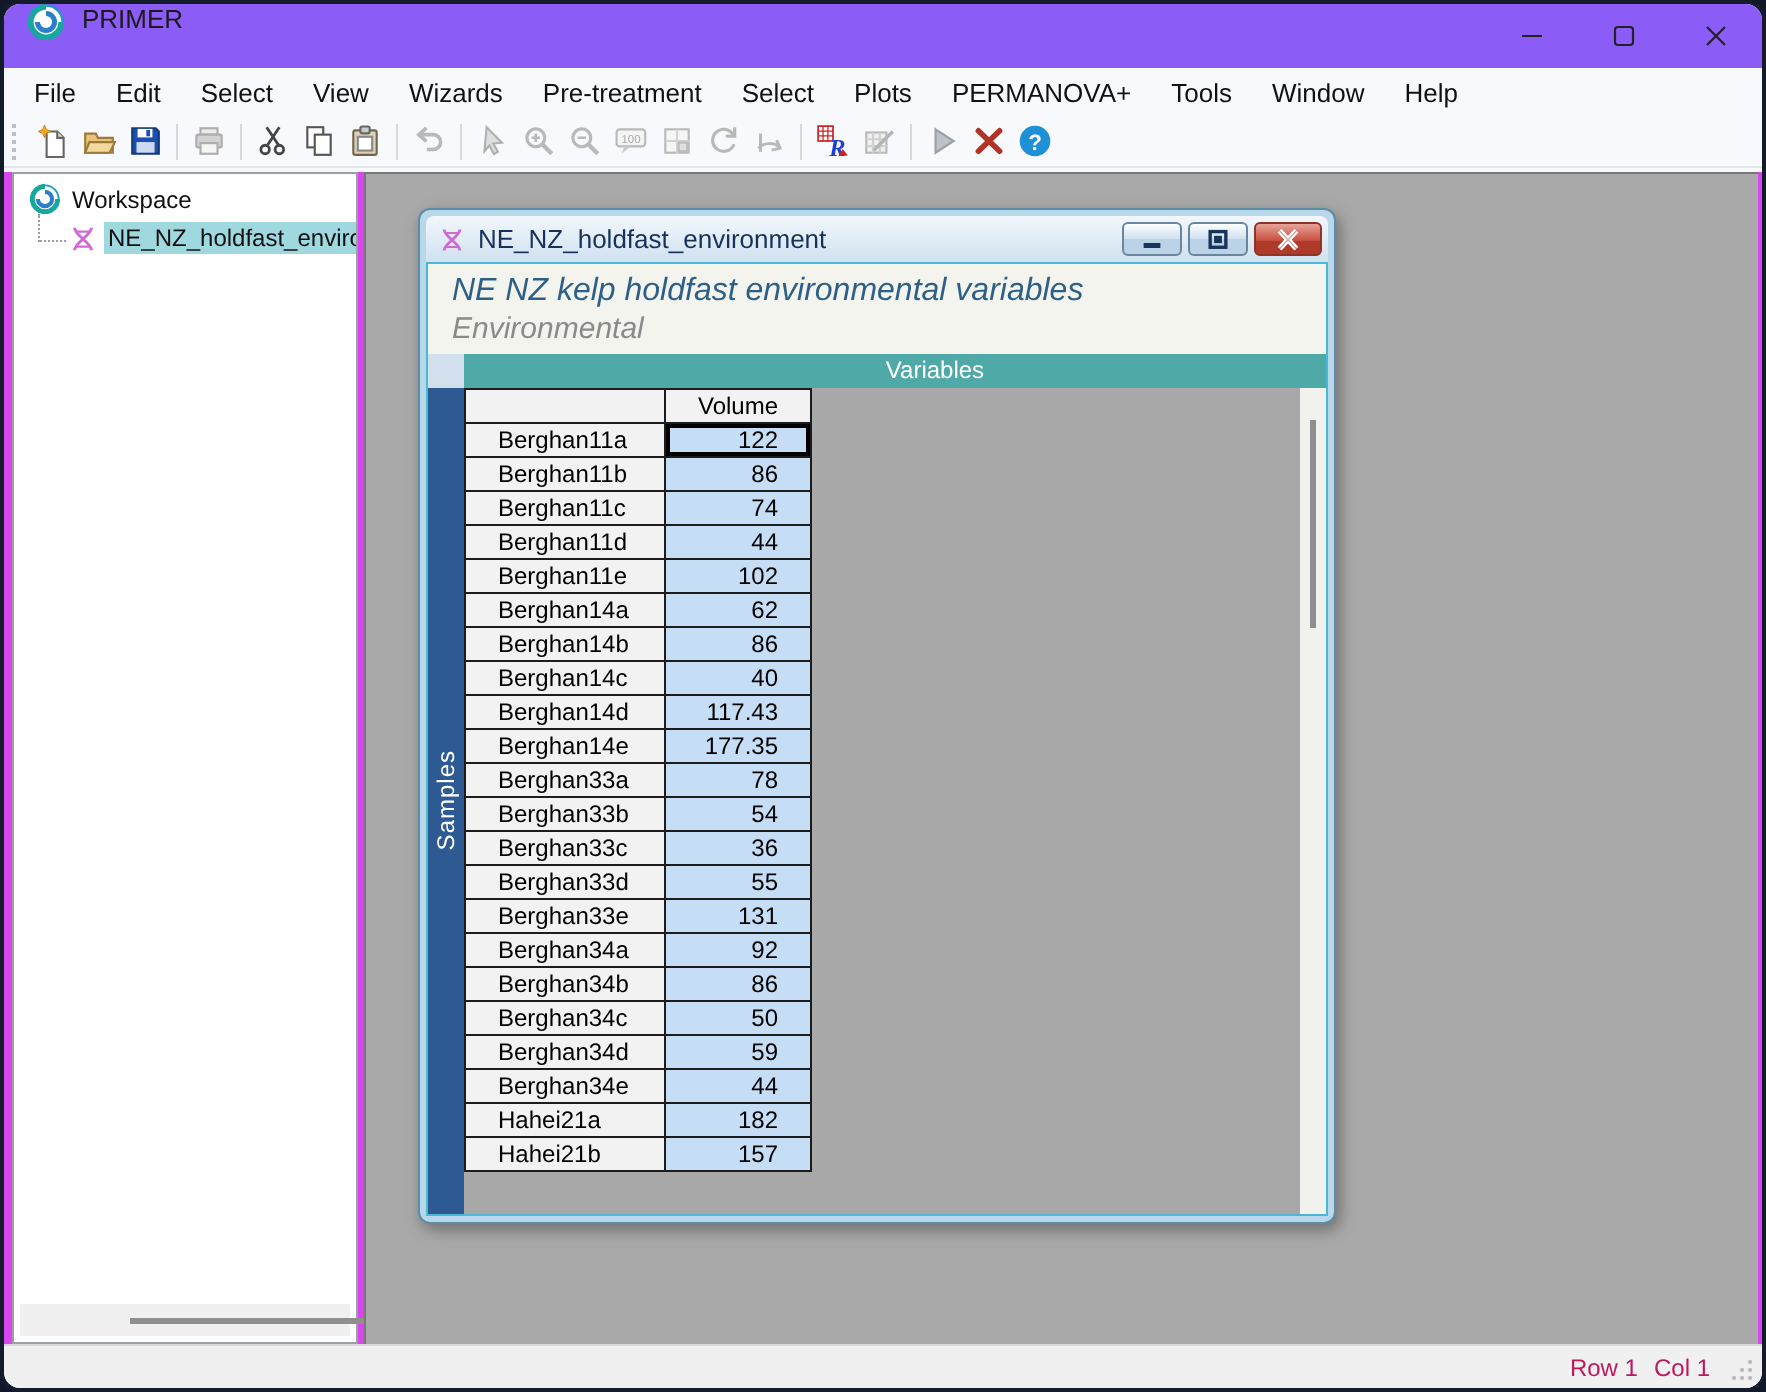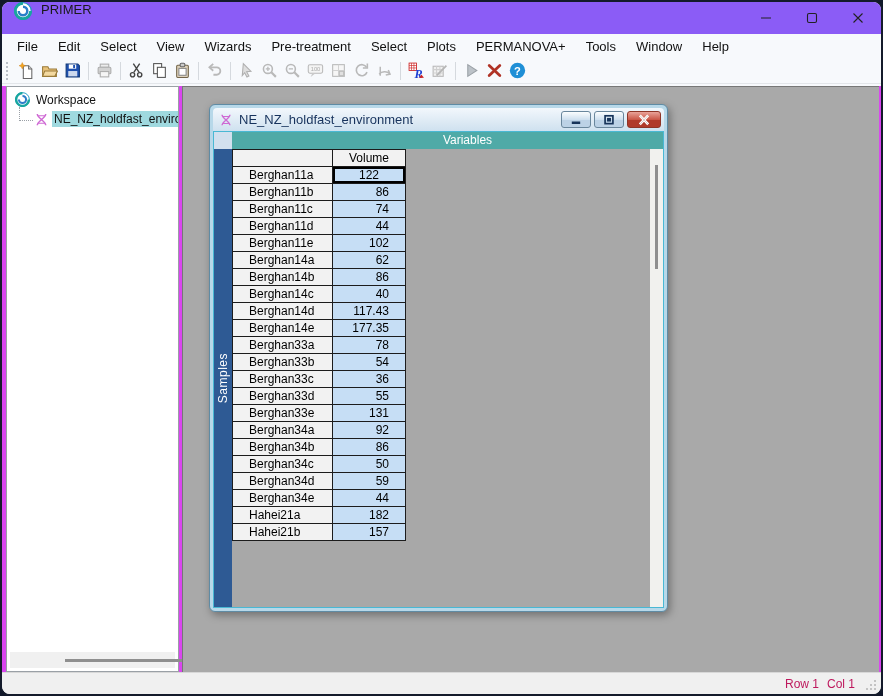--- a/index.html
+++ b/index.html
@@ -57,21 +57,21 @@
   #var-band { flex:1; background:var(--variables-band,#4faaa7); color:#fff; font-size:12px; text-align:center; line-height:17px;padding-left:40px; }
   #table-area { flex:1; position:relative; background:#a8a8a8; display:flex; overflow:hidden; }
   #samples-strip { width:18px; background:var(--samples-strip,#2e5a94); color:#fff; flex:none; display:flex; align-items:center; justify-content:center; }
   #samples-strip span { writing-mode:vertical-rl; transform:rotate(180deg); font-size:12px; letter-spacing:.5px; }
   #samples-table { border-collapse:collapse; table-layout:fixed; align-self:flex-start; }
   #samples-table td { height:17px; font-size:12px; border:1px solid #1c1c1c; padding:0 16px; overflow:hidden; white-space:nowrap; }
   td.tlabel { width:100px; background:#f2f2f2; color:#000; }
   td.tval   { width:67px;  background:var(--value-cell,#c6def5); text-align:right; color:#000; }
   td.thead-corner { width:100px; background:#f2f2f2; }
   td.thead-vol { width:67px; background:#f2f2f2; text-align:left; }
-  td.tval.selected { box-shadow:inset 0 0 0 2px #000;text-align:center; }
+  td.tval.selected { box-shadow:inset 0 0 0 2px #000; }
   #v-scroll { position:absolute; right:0; top:0; bottom:0; width:13px; background:#f1f1ee; }
   #v-scroll .thumb { position:absolute; left:5px; width:3px; top:16px; height:104px; background:#8f8f8f; }
 
   
   #statusbar { position:absolute; left:0; bottom:0; width:100%; height:22px; background:#f0f0f0; border-top:1px solid #d8d8d8; display:flex; align-items:center; justify-content:flex-end; }
   #status-rowcol { font-size:12px; color:#be185d; display:flex; gap:8px; margin-right:26px; }
   #resize-grip { position:absolute; right:4px; bottom:3px; width:12px; height:12px; }
 </style>
 </head>
 <body>
@@ -306,20 +306,24 @@
             </div>
             <div class="cw-btn close">
               <svg viewBox="0 0 10 9">
                   <path d="M2 1.2l6 6.4M8 1.2L2 7.6" stroke="#ffffff" stroke-width="1.9"></path>
                   <path d="M2 1.2l6 6.4M8 1.2L2 7.6" stroke="#5a1008" stroke-width="0.4" opacity="0.4"></path>
                 </svg>
             </div>
           </div>
         </div>
         <div id="cw-content">
+          <div id="cw-header">
+            <div id="doc-heading">NE NZ kelp holdfast environmental variables</div>
+            <div id="doc-subheading">Environmental</div>
+          </div>
           <div id="var-band-row">
             <div id="var-band-spacer"></div>
             <div id="var-band">Variables</div>
           </div>
           <div id="table-area">
             <div id="samples-strip">
               <span>Samples</span>
             </div>
             <table id="samples-table">
               <tbody>

